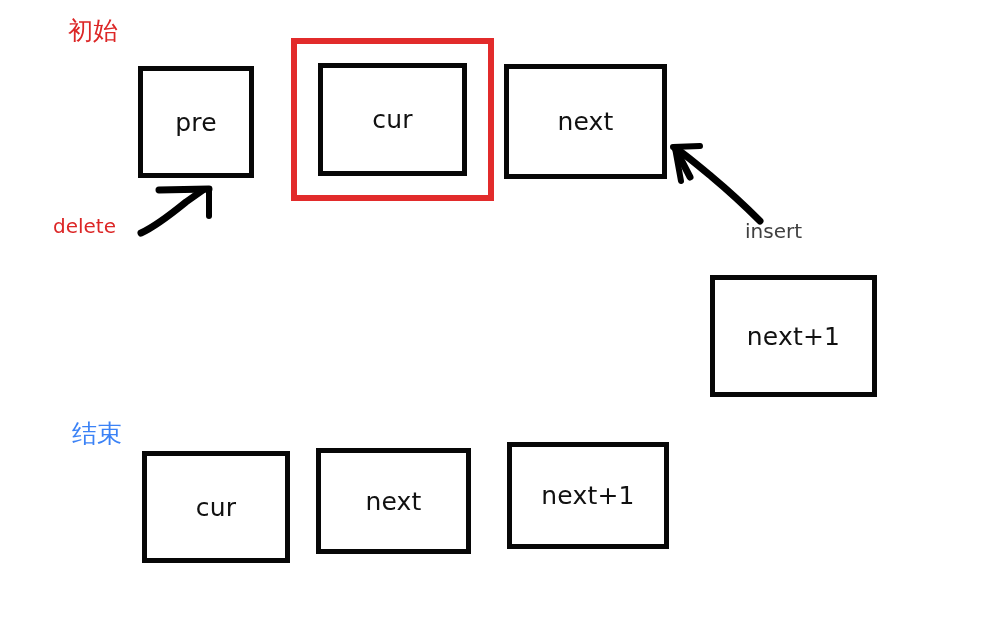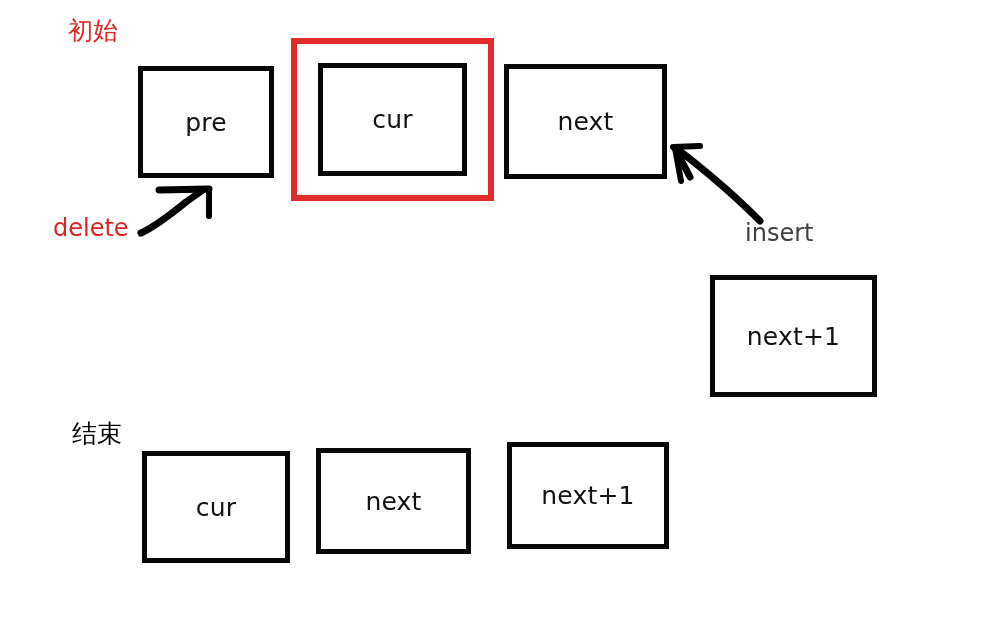--- a/index.html
+++ b/index.html
@@ -34,21 +34,21 @@
   }
   .highlight-box {
     position: absolute;
     box-sizing: border-box;
     border: 6px solid #e22b2b;
     background: transparent;
   }
   .annot {
     position: absolute;
     color: #e03030;
-    font-size: 24px;
+    font-size: 20px;
     line-height: 1;
     white-space: nowrap;
   }
   .annot-cjk {
     position: absolute;
     color: #dc2626;
     font-size: 25px;
     line-height: 1;
     font-weight: 500;
     white-space: nowrap;
@@ -62,25 +62,25 @@
     pointer-events: none;
   }
 </style>
 </head>
 <body>
 
 <div id="canvas" style="background: rgb(255, 255, 255); width: 982px; height: 629px;">
 
   <div class="annot-cjk" id="label-initial" style="left: 68px; top: 18px; color: rgb(220, 38, 38);">初始</div>
 
-  <div class="annot-cjk" id="label-final" style="left: 72px; top: 421px; color: #000000;">结束</div>
+  <div class="annot-cjk" id="label-final" style="left: 72px; top: 421px; color: #3b82f6;">结束</div>
 
   <div class="highlight-box" id="highlight-frame" style="left: 291px; top: 38px; width: 203px; height: 163px; border-color: rgb(226, 43, 43);"></div>
 
-  <div class="node-box" id="node-initial-0" style="left: 138px; top: 66px; width: 136px; height: 112px; border-color: rgb(7, 7, 7); text-align: center;">
+  <div class="node-box" id="node-initial-0" style="left: 138px; top: 66px; width: 116px; height: 112px; border-color: rgb(7, 7, 7); text-align: center;">
     <span class="node-label" style="color: rgb(17, 17, 17);">pre</span>
   </div>
   <div class="node-box" id="node-initial-1" style="left: 318px; top: 63px; width: 149px; height: 113px; border-color: rgb(7, 7, 7);">
     <span class="node-label" style="color: rgb(17, 17, 17);">cur</span>
   </div>
   <div class="node-box" id="node-initial-2" style="left: 504px; top: 64px; width: 163px; height: 115px; border-color: rgb(7, 7, 7);">
     <span class="node-label" style="color: rgb(17, 17, 17);">next</span>
   </div>
 
   <div class="node-box" id="node-floating" style="left: 710px; top: 275px; width: 167px; height: 122px; border-color: rgb(7, 7, 7);">

